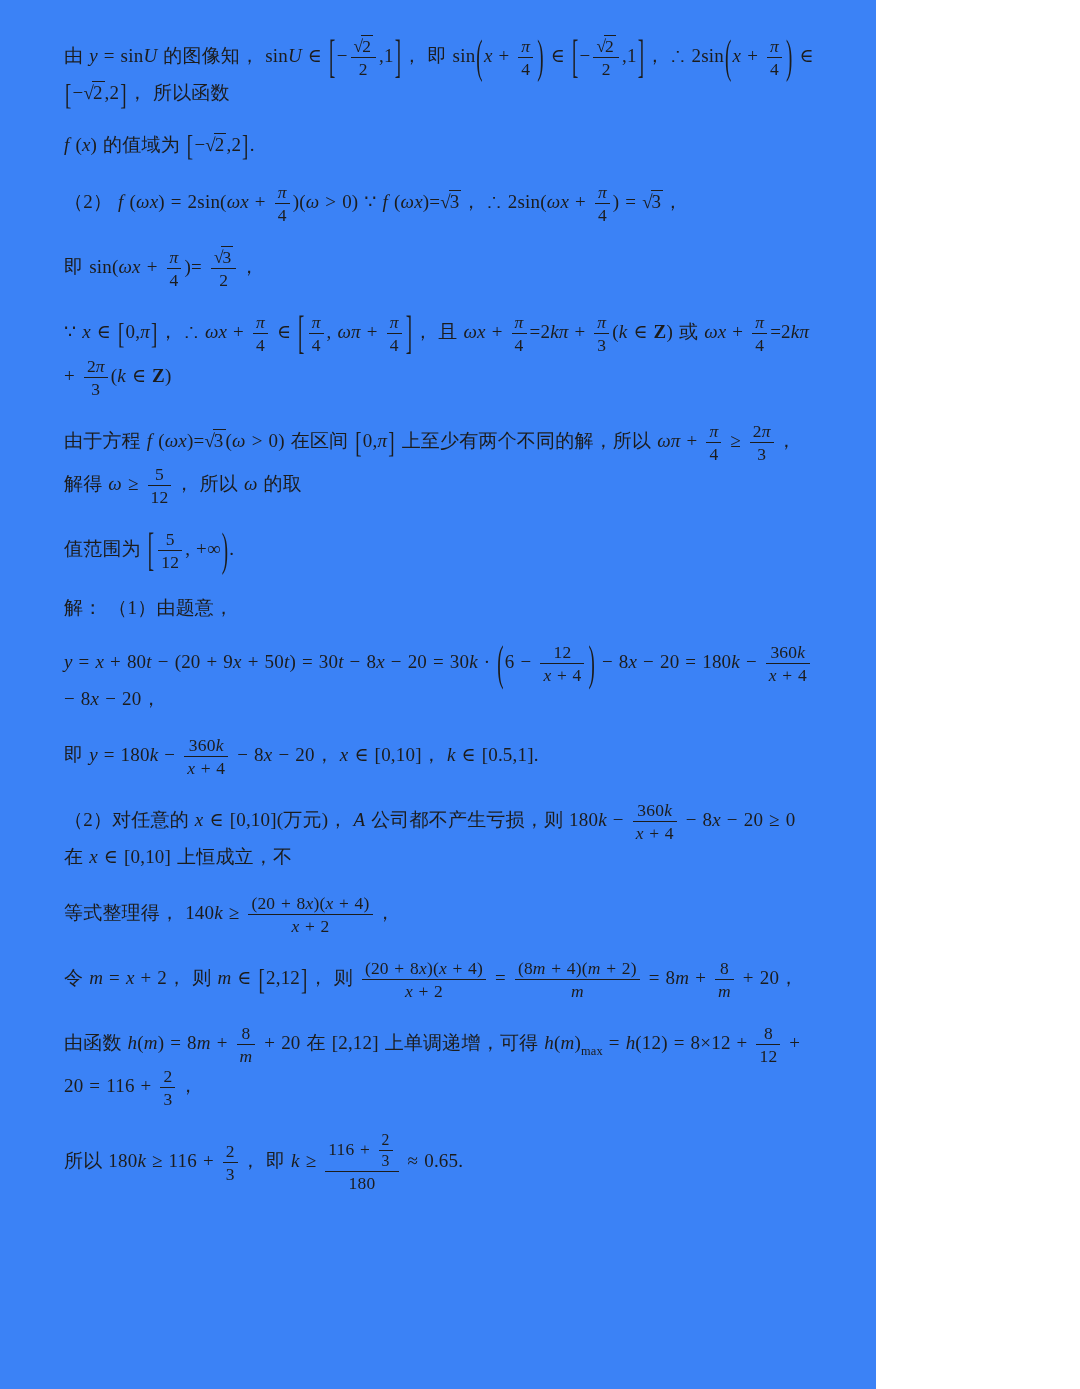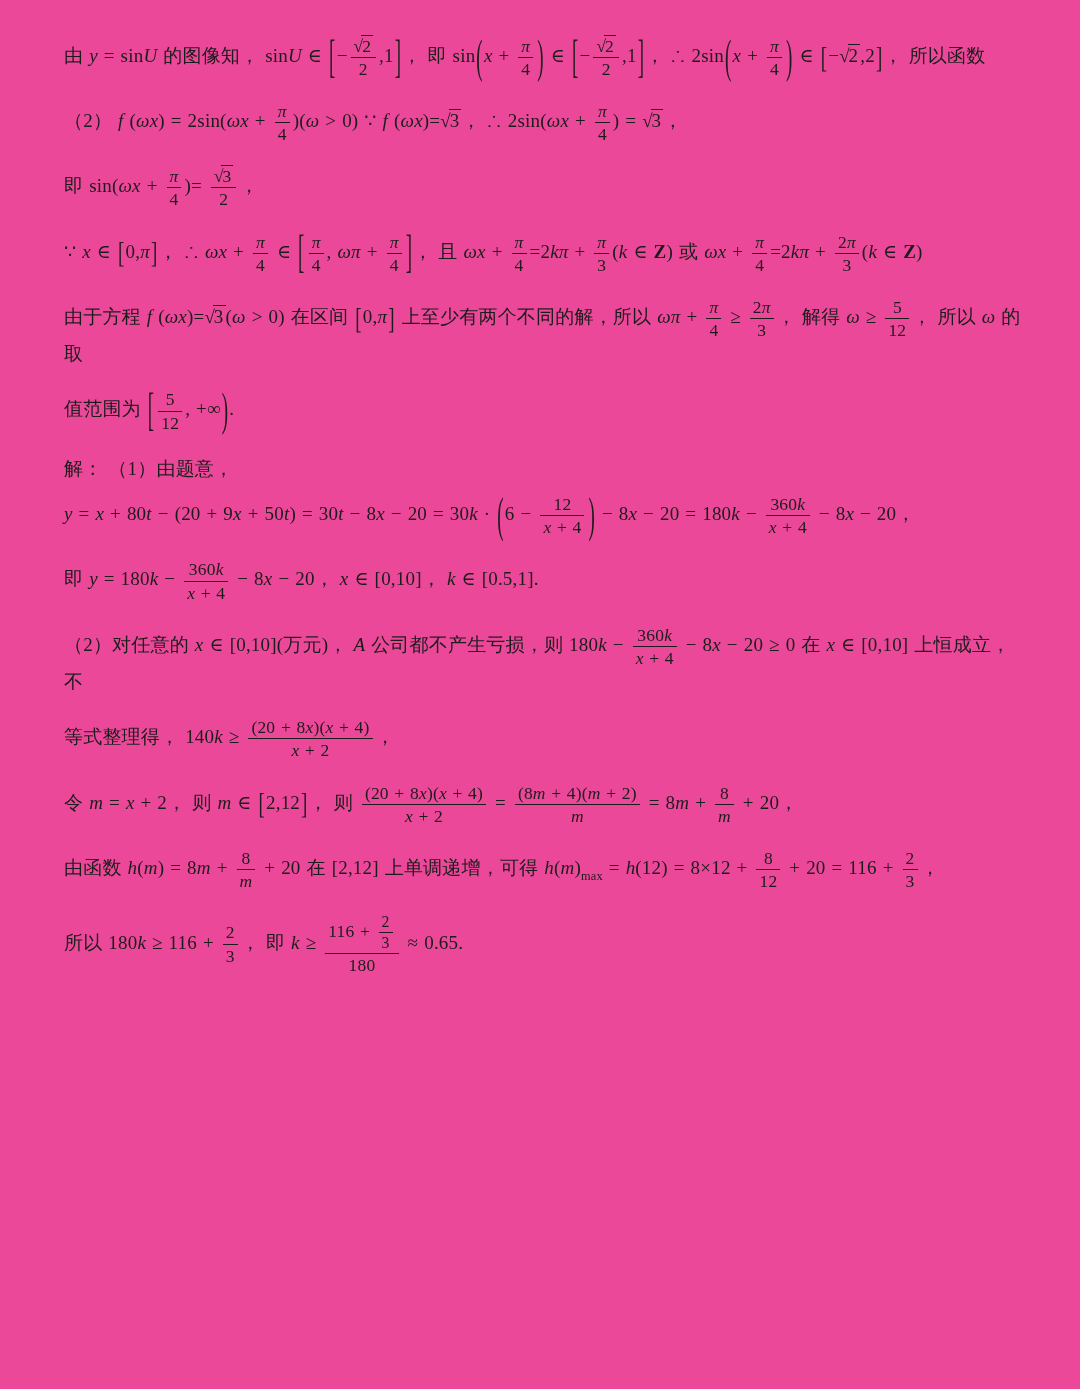--- a/index.html
+++ b/index.html
@@ -2,40 +2,40 @@
 <html><head>
 <meta charset="utf-8">
 <style>
   * { margin: 0; padding: 0; box-sizing: border-box; }
   html, body {
     background: #ffffff;
     font-family: "Liberation Serif", "DejaVu Serif", serif;
     color: #1c1c1c;
   }
   .page {
-    width: 1080px;
+    width: 876px;
     min-height: 1389px;
-    background: #ec4899;
+    background: #3b82f6;
     padding: 26px 56px 40px 64px;
     overflow: hidden;
   }
   .line {
     font-size: 19px;
     line-height: 1.45;
     margin-bottom: 15px;
     letter-spacing: 0.2px;
     word-spacing: 1px;
   }
   .line.tall { margin-bottom: 22px; margin-top: 10px; }
   .line.heading {
     font-weight: bold;
     margin-top: 52px;
     margin-bottom: 20px;
   }
-  .line.soln { margin-bottom: 12px; }
+  .line.soln { margin-bottom: 20px; }
   
   .t { }
   
   .it { font-style: italic; font-family: "Liberation Serif", "DejaVu Serif", serif; }
   
   .bb { font-weight: bold; }
   
   .sub { vertical-align: -0.45em; font-size: 0.65em; }
   
   .fr {
@@ -68,20 +68,21 @@
     font-weight: 300;
     padding: 0 1px;
   }
 </style>
 </head>
 <body>
 
 <main class="page">
   <div id="doc">
       <p class="line body tall"><span class="t">由 </span><span class="it">y</span><span class="t"> = sin</span><span class="it">U</span><span class="t"> 的图像知，  sin</span><span class="it">U</span><span class="t"> ∈ </span><span class="dl" style="--s: 2.4;">[</span><span class="t">−</span><span class="fr"><span class="n"><span class="sq"><span class="rs">√</span><span class="rc"><span class="t">2</span></span></span></span><span class="d"><span class="t">2</span></span></span><span class="t">,1</span><span class="dl" style="--s: 2.4;">]</span><span class="t">，  即 sin</span><span class="dl" style="--s: 2.4;">(</span><span class="it">x</span><span class="t"> + </span><span class="fr"><span class="n"><span class="it">π</span></span><span class="d"><span class="t">4</span></span></span><span class="dl" style="--s: 2.4;">)</span><span class="t"> ∈ </span><span class="dl" style="--s: 2.4;">[</span><span class="t">−</span><span class="fr"><span class="n"><span class="sq"><span class="rs">√</span><span class="rc"><span class="t">2</span></span></span></span><span class="d"><span class="t">2</span></span></span><span class="t">,1</span><span class="dl" style="--s: 2.4;">]</span><span class="t">，  ∴ 2sin</span><span class="dl" style="--s: 2.4;">(</span><span class="it">x</span><span class="t"> + </span><span class="fr"><span class="n"><span class="it">π</span></span><span class="d"><span class="t">4</span></span></span><span class="dl" style="--s: 2.4;">)</span><span class="t"> ∈ </span><span class="dl" style="--s: 1.5;">[</span><span class="t">−</span><span class="sq"><span class="rs">√</span><span class="rc"><span class="t">2</span></span></span><span class="t">,2</span><span class="dl" style="--s: 1.5;">]</span><span class="t">，  所以函数</span></p>
+      <p class="line body tall"><span class="it">f</span><span class="t"> (</span><span class="it">x</span><span class="t">) 的值域为 </span><span class="dl" style="--s: 1.6;">[</span><span class="t">−</span><span class="sq"><span class="rs">√</span><span class="rc"><span class="t">2</span></span></span><span class="t">,2</span><span class="dl" style="--s: 1.6;">]</span><span class="t">.</span></p>
       <p class="line body tall"><span class="t">（2）  </span><span class="it">f</span><span class="t"> (</span><span class="it">ωx</span><span class="t">) = 2sin(</span><span class="it">ωx</span><span class="t"> + </span><span class="fr"><span class="n"><span class="it">π</span></span><span class="d"><span class="t">4</span></span></span><span class="t">)(</span><span class="it">ω</span><span class="t"> &gt; 0) ∵ </span><span class="it">f</span><span class="t"> (</span><span class="it">ωx</span><span class="t">)=</span><span class="sq"><span class="rs">√</span><span class="rc"><span class="t">3</span></span></span><span class="t">，  ∴ 2sin(</span><span class="it">ωx</span><span class="t"> + </span><span class="fr"><span class="n"><span class="it">π</span></span><span class="d"><span class="t">4</span></span></span><span class="t">) = </span><span class="sq"><span class="rs">√</span><span class="rc"><span class="t">3</span></span></span><span class="t">，</span></p>
       <p class="line body tall"><span class="t">即 sin(</span><span class="it">ωx</span><span class="t"> + </span><span class="fr"><span class="n"><span class="it">π</span></span><span class="d"><span class="t">4</span></span></span><span class="t">)= </span><span class="fr"><span class="n"><span class="sq"><span class="rs">√</span><span class="rc"><span class="t">3</span></span></span></span><span class="d"><span class="t">2</span></span></span><span class="t">，</span></p>
       <p class="line body tall"><span class="t">∵ </span><span class="it">x</span><span class="t"> ∈ </span><span class="dl" style="--s: 1.5;">[</span><span class="t">0,</span><span class="it">π</span><span class="dl" style="--s: 1.5;">]</span><span class="t">，  ∴ </span><span class="it">ωx</span><span class="t"> + </span><span class="fr"><span class="n"><span class="it">π</span></span><span class="d"><span class="t">4</span></span></span><span class="t"> ∈ </span><span class="dl" style="--s: 2.4;">[</span><span class="fr"><span class="n"><span class="it">π</span></span><span class="d"><span class="t">4</span></span></span><span class="t">, </span><span class="it">ωπ</span><span class="t"> + </span><span class="fr"><span class="n"><span class="it">π</span></span><span class="d"><span class="t">4</span></span></span><span class="dl" style="--s: 2.4;">]</span><span class="t">，  且 </span><span class="it">ωx</span><span class="t"> + </span><span class="fr"><span class="n"><span class="it">π</span></span><span class="d"><span class="t">4</span></span></span><span class="t">=2</span><span class="it">kπ</span><span class="t"> + </span><span class="fr"><span class="n"><span class="it">π</span></span><span class="d"><span class="t">3</span></span></span><span class="t">(</span><span class="it">k</span><span class="t"> ∈ </span><span class="bb">Z</span><span class="t">) 或 </span><span class="it">ωx</span><span class="t"> + </span><span class="fr"><span class="n"><span class="it">π</span></span><span class="d"><span class="t">4</span></span></span><span class="t">=2</span><span class="it">kπ</span><span class="t"> + </span><span class="fr"><span class="n"><span class="t">2</span><span class="it">π</span></span><span class="d"><span class="t">3</span></span></span><span class="t">(</span><span class="it">k</span><span class="t"> ∈ </span><span class="bb">Z</span><span class="t">)</span></p>
       <p class="line body tall"><span class="t">由于方程 </span><span class="it">f</span><span class="t"> (</span><span class="it">ωx</span><span class="t">)=</span><span class="sq"><span class="rs">√</span><span class="rc"><span class="t">3</span></span></span><span class="t">(</span><span class="it">ω</span><span class="t"> &gt; 0) 在区间 </span><span class="dl" style="--s: 1.5;">[</span><span class="t">0,</span><span class="it">π</span><span class="dl" style="--s: 1.5;">]</span><span class="t"> 上至少有两个不同的解，所以 </span><span class="it">ωπ</span><span class="t"> + </span><span class="fr"><span class="n"><span class="it">π</span></span><span class="d"><span class="t">4</span></span></span><span class="t"> ≥ </span><span class="fr"><span class="n"><span class="t">2</span><span class="it">π</span></span><span class="d"><span class="t">3</span></span></span><span class="t">，  解得 </span><span class="it">ω</span><span class="t"> ≥ </span><span class="fr"><span class="n"><span class="t">5</span></span><span class="d"><span class="t">12</span></span></span><span class="t">，  所以 </span><span class="it">ω</span><span class="t"> 的取</span></p>
       <p class="line body tall"><span class="t">值范围为 </span><span class="dl" style="--s: 2.4;">[</span><span class="fr"><span class="n"><span class="t">5</span></span><span class="d"><span class="t">12</span></span></span><span class="t">, +∞</span><span class="dl" style="--s: 2.4;">)</span><span class="t">.</span></p>
       <p class="line body soln"><span class="t">解：  （1）由题意，</span></p>
       <p class="line body tall"><span class="it">y</span><span class="t"> = </span><span class="it">x</span><span class="t"> + 80</span><span class="it">t</span><span class="t"> − (20 + 9</span><span class="it">x</span><span class="t"> + 50</span><span class="it">t</span><span class="t">) = 30</span><span class="it">t</span><span class="t"> − 8</span><span class="it">x</span><span class="t"> − 20 = 30</span><span class="it">k</span><span class="t"> · </span><span class="dl" style="--s: 2.6;">(</span><span class="t">6 − </span><span class="fr"><span class="n"><span class="t">12</span></span><span class="d"><span class="it">x</span><span class="t"> + 4</span></span></span><span class="dl" style="--s: 2.6;">)</span><span class="t"> − 8</span><span class="it">x</span><span class="t"> − 20 = 180</span><span class="it">k</span><span class="t"> − </span><span class="fr"><span class="n"><span class="t">360</span><span class="it">k</span></span><span class="d"><span class="it">x</span><span class="t"> + 4</span></span></span><span class="t"> − 8</span><span class="it">x</span><span class="t"> − 20，</span></p>
       <p class="line body tall"><span class="t">即 </span><span class="it">y</span><span class="t"> = 180</span><span class="it">k</span><span class="t"> − </span><span class="fr"><span class="n"><span class="t">360</span><span class="it">k</span></span><span class="d"><span class="it">x</span><span class="t"> + 4</span></span></span><span class="t"> − 8</span><span class="it">x</span><span class="t"> − 20，  </span><span class="it">x</span><span class="t"> ∈ [0,10]，  </span><span class="it">k</span><span class="t"> ∈ [0.5,1].</span></p>
       <p class="line body tall"><span class="t">（2）对任意的 </span><span class="it">x</span><span class="t"> ∈ [0,10](万元)，  </span><span class="it">A</span><span class="t"> 公司都不产生亏损，则 180</span><span class="it">k</span><span class="t"> − </span><span class="fr"><span class="n"><span class="t">360</span><span class="it">k</span></span><span class="d"><span class="it">x</span><span class="t"> + 4</span></span></span><span class="t"> − 8</span><span class="it">x</span><span class="t"> − 20 ≥ 0 在 </span><span class="it">x</span><span class="t"> ∈ [0,10] 上恒成立，不</span></p>
       <p class="line body tall"><span class="t">等式整理得，  140</span><span class="it">k</span><span class="t"> ≥ </span><span class="fr"><span class="n"><span class="t">(20 + 8</span><span class="it">x</span><span class="t">)(</span><span class="it">x</span><span class="t"> + 4)</span></span><span class="d"><span class="it">x</span><span class="t"> + 2</span></span></span><span class="t">，</span></p>

